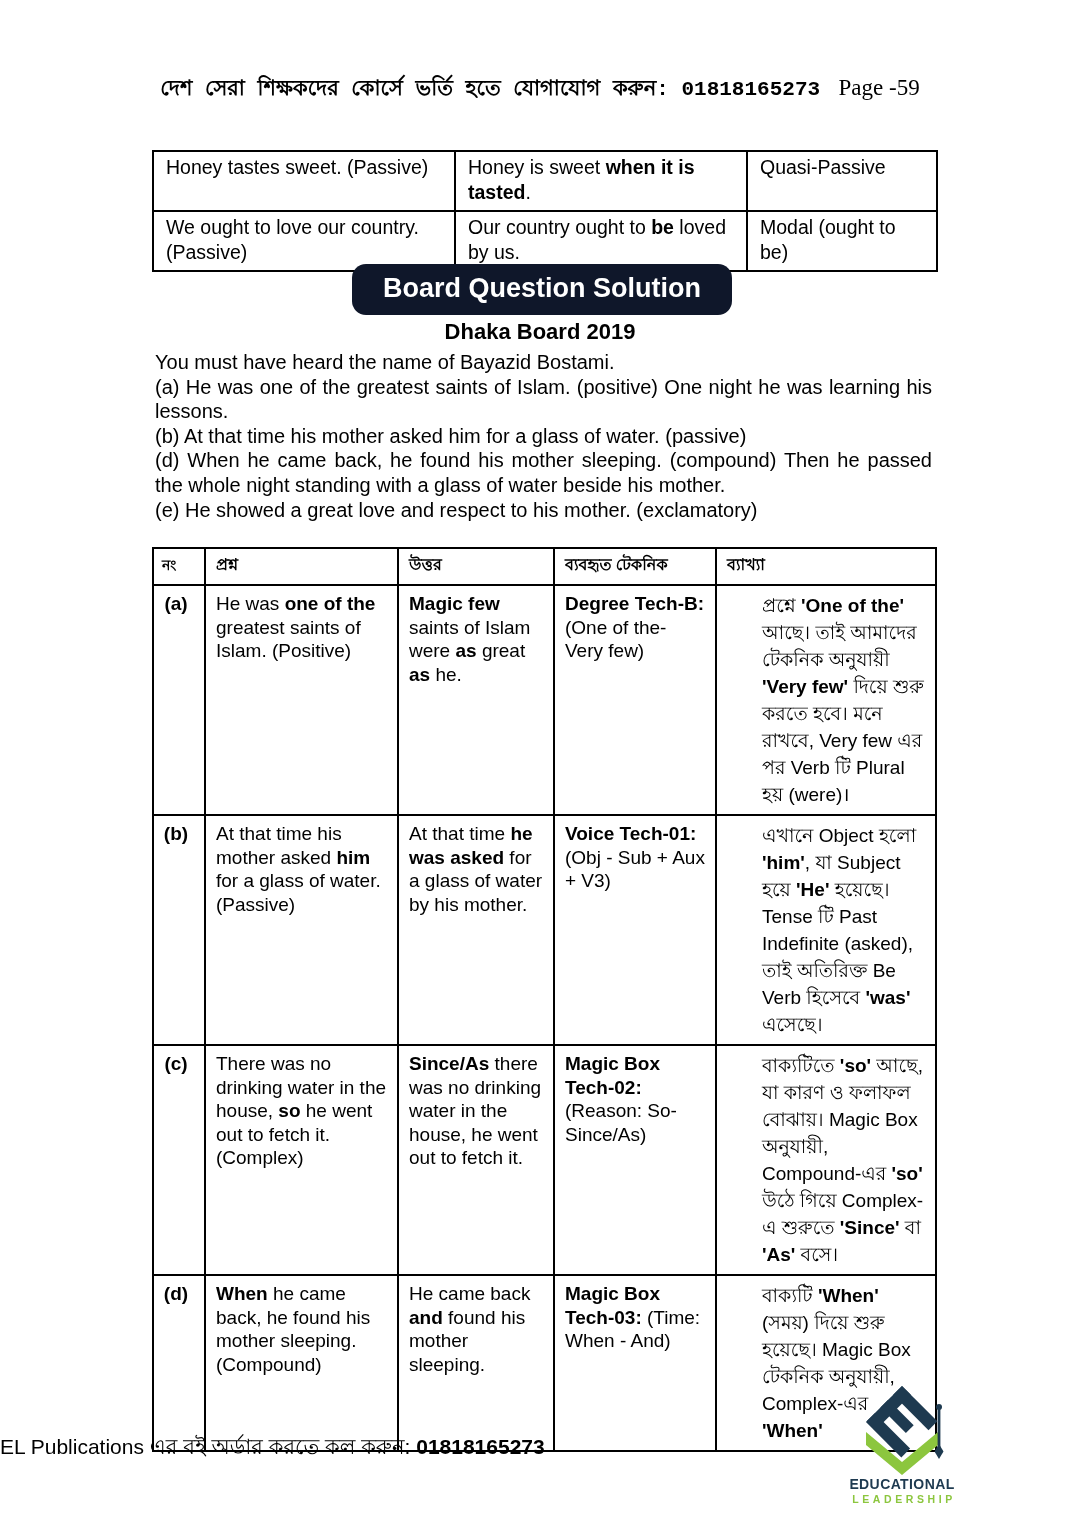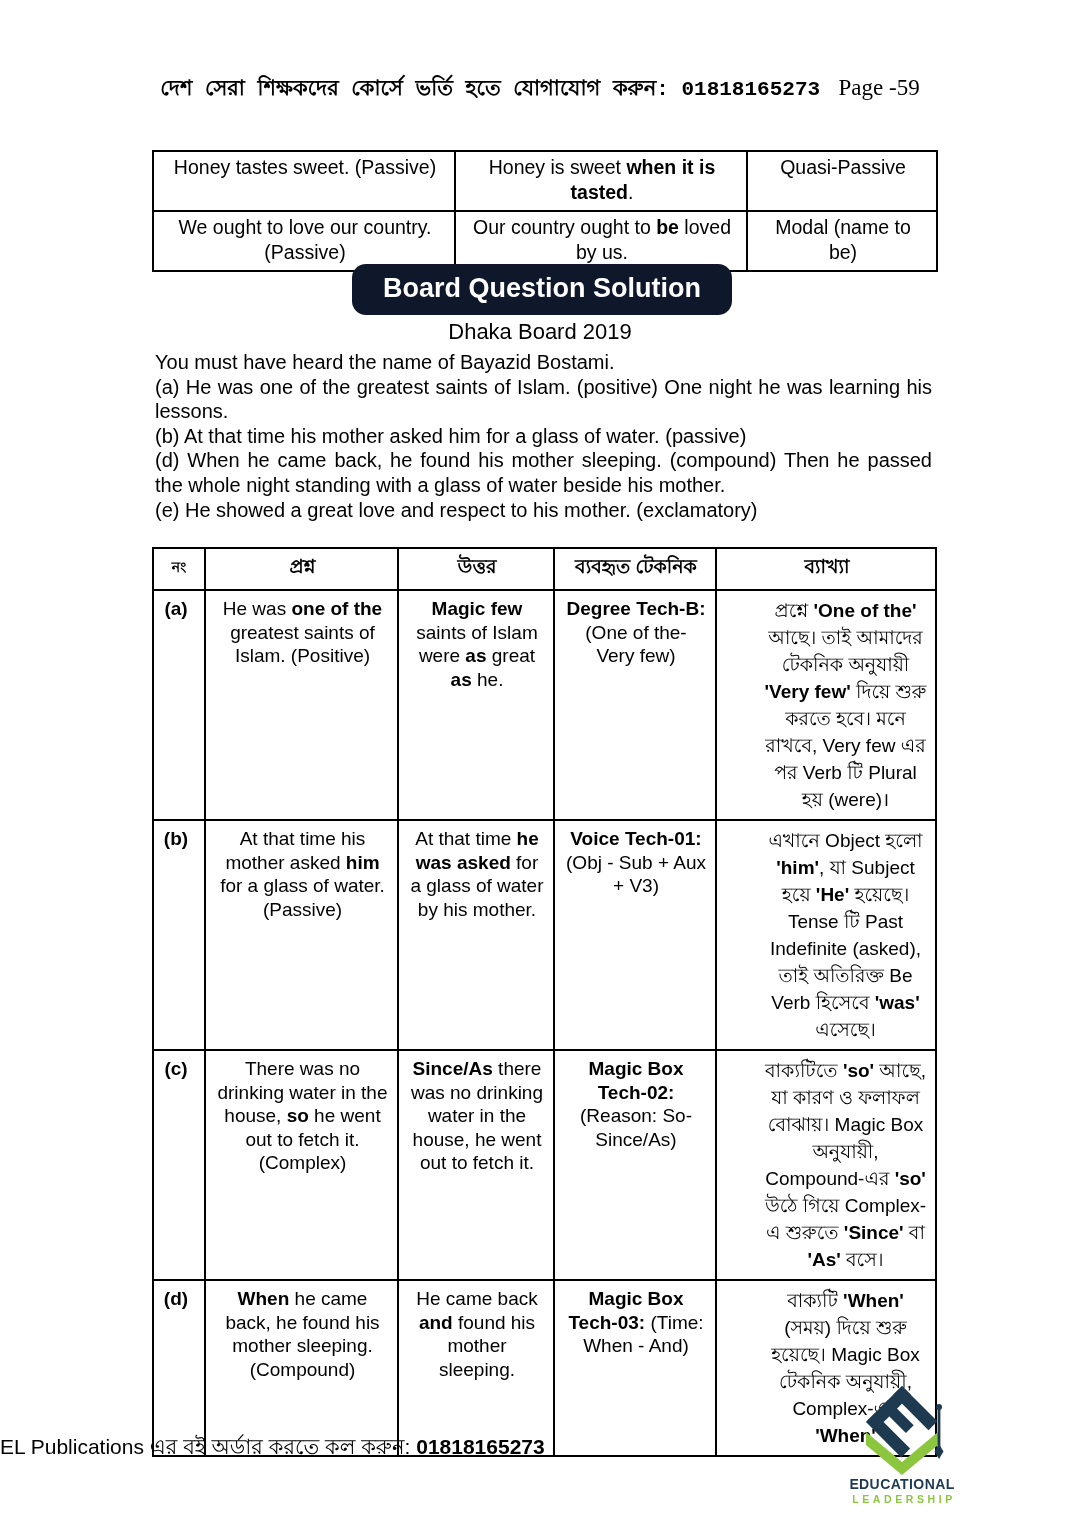--- a/index.html
+++ b/index.html
@@ -19,60 +19,60 @@
     text-align: center; white-space: nowrap;
   }
   .page-header .contact { font-weight: bold; font-size: 21px; font-family: Liberation Mono, monospace; }
   .page-header .pageno {
     font-family: "Liberation Serif", serif;
     font-size: 23px; margin-left: 14px;
   }
 
   
   table { border-collapse: collapse; table-layout: fixed; }
-  td, th { border: 2px solid #000; vertical-align: top; text-align: center; }
+  td, th { border: 2px solid #000; vertical-align: top; text-align: left; }
 
   
   .passive-table { position: absolute; left: 152px; top: 150px; width: 784px; }
   .passive-table td { font-size: 19.5px; line-height: 1.28; padding: 3px 10px 5px 12px; }
   .passive-table col.c1 { width: 302px; }
   .passive-table col.c2 { width: 292px; }
   .passive-table col.c3 { width: 190px; }
   .passive-table tr.r1 td { height: 53px; }
   .passive-table tr.r2 td { height: 56px; }
 
   
   .banner {
     position: absolute; left: 352px; top: 264px; width: 380px; height: 51px;
     background: #0f172a; border-radius: 14px;
     color: #fff; font-weight: bold; font-size: 27px;
     text-align: center; line-height: 49px;
   }
 
   .board-title {
     position: absolute; top: 319px; left: 0; width: 100%;
-    text-align: center; font-weight: normal; font-size: 22px;
+    text-align: center; font-weight: bold; font-size: 22px;
   }
 
   
   .passage {
     position: absolute; left: 155px; top: 350px; width: 777px;
     font-size: 20px; line-height: 24.6px;
   }
   .passage p { text-align: justify; }
 
   
   .solution-table { position: absolute; left: 152px; top: 547px; width: 783px; }
   .solution-table col.cno { width: 52px; }
   .solution-table col.cq  { width: 193px; }
   .solution-table col.ca  { width: 156px; }
   .solution-table col.ct  { width: 162px; }
   .solution-table col.ce  { width: 220px; }
   .solution-table th {
-    font-weight: bold; font-size: 19px; padding: 3px 8px 5px 10px; height: 30px;
+    font-weight: bold; font-size: 16px; padding: 3px 8px 5px 10px; height: 30px;
     vertical-align: middle;
   }
   .solution-table th.no-h { font-size: 14px; padding-left: 8px; }
   .solution-table td { font-size: 19px; line-height: 23.5px; padding: 6px 8px 6px 10px; }
   .solution-table td.no-cell { font-weight: bold; text-align: center; padding-left: 2px; }
   .solution-table td.expl { line-height: 27px; padding-right: 6px; padding-left: 45px; }
   .solution-table tr.row-a td { height: 223px; }
   .solution-table tr.row-b td { height: 200px; }
   .solution-table tr.row-c td { height: 213px; }
   .solution-table tr.row-d td { height: 123px; }
@@ -105,21 +105,21 @@
       </colgroup>
     <tbody>
         <tr class="r1">
       <td>Honey tastes sweet. (Passive)</td>
       <td><span>Honey is sweet </span><b>when it is tasted</b><span>.</span></td>
       <td>Quasi-Passive</td>
     </tr>
     <tr class="r2">
       <td>We ought to love our country. (Passive)</td>
       <td><span>Our country ought to </span><b>be</b><span> loved by us.</span></td>
-      <td>Modal (name to be)</td>
+      <td>Modal (ought to be)</td>
     </tr>
   </tbody>
     </table>
 
   <div class="banner">Board Question Solution</div>
 
   <div class="board-title">Dhaka Board 2019</div>
 
   <div class="passage">
     <p>You must have heard the name of Bayazid Bostami.</p>

